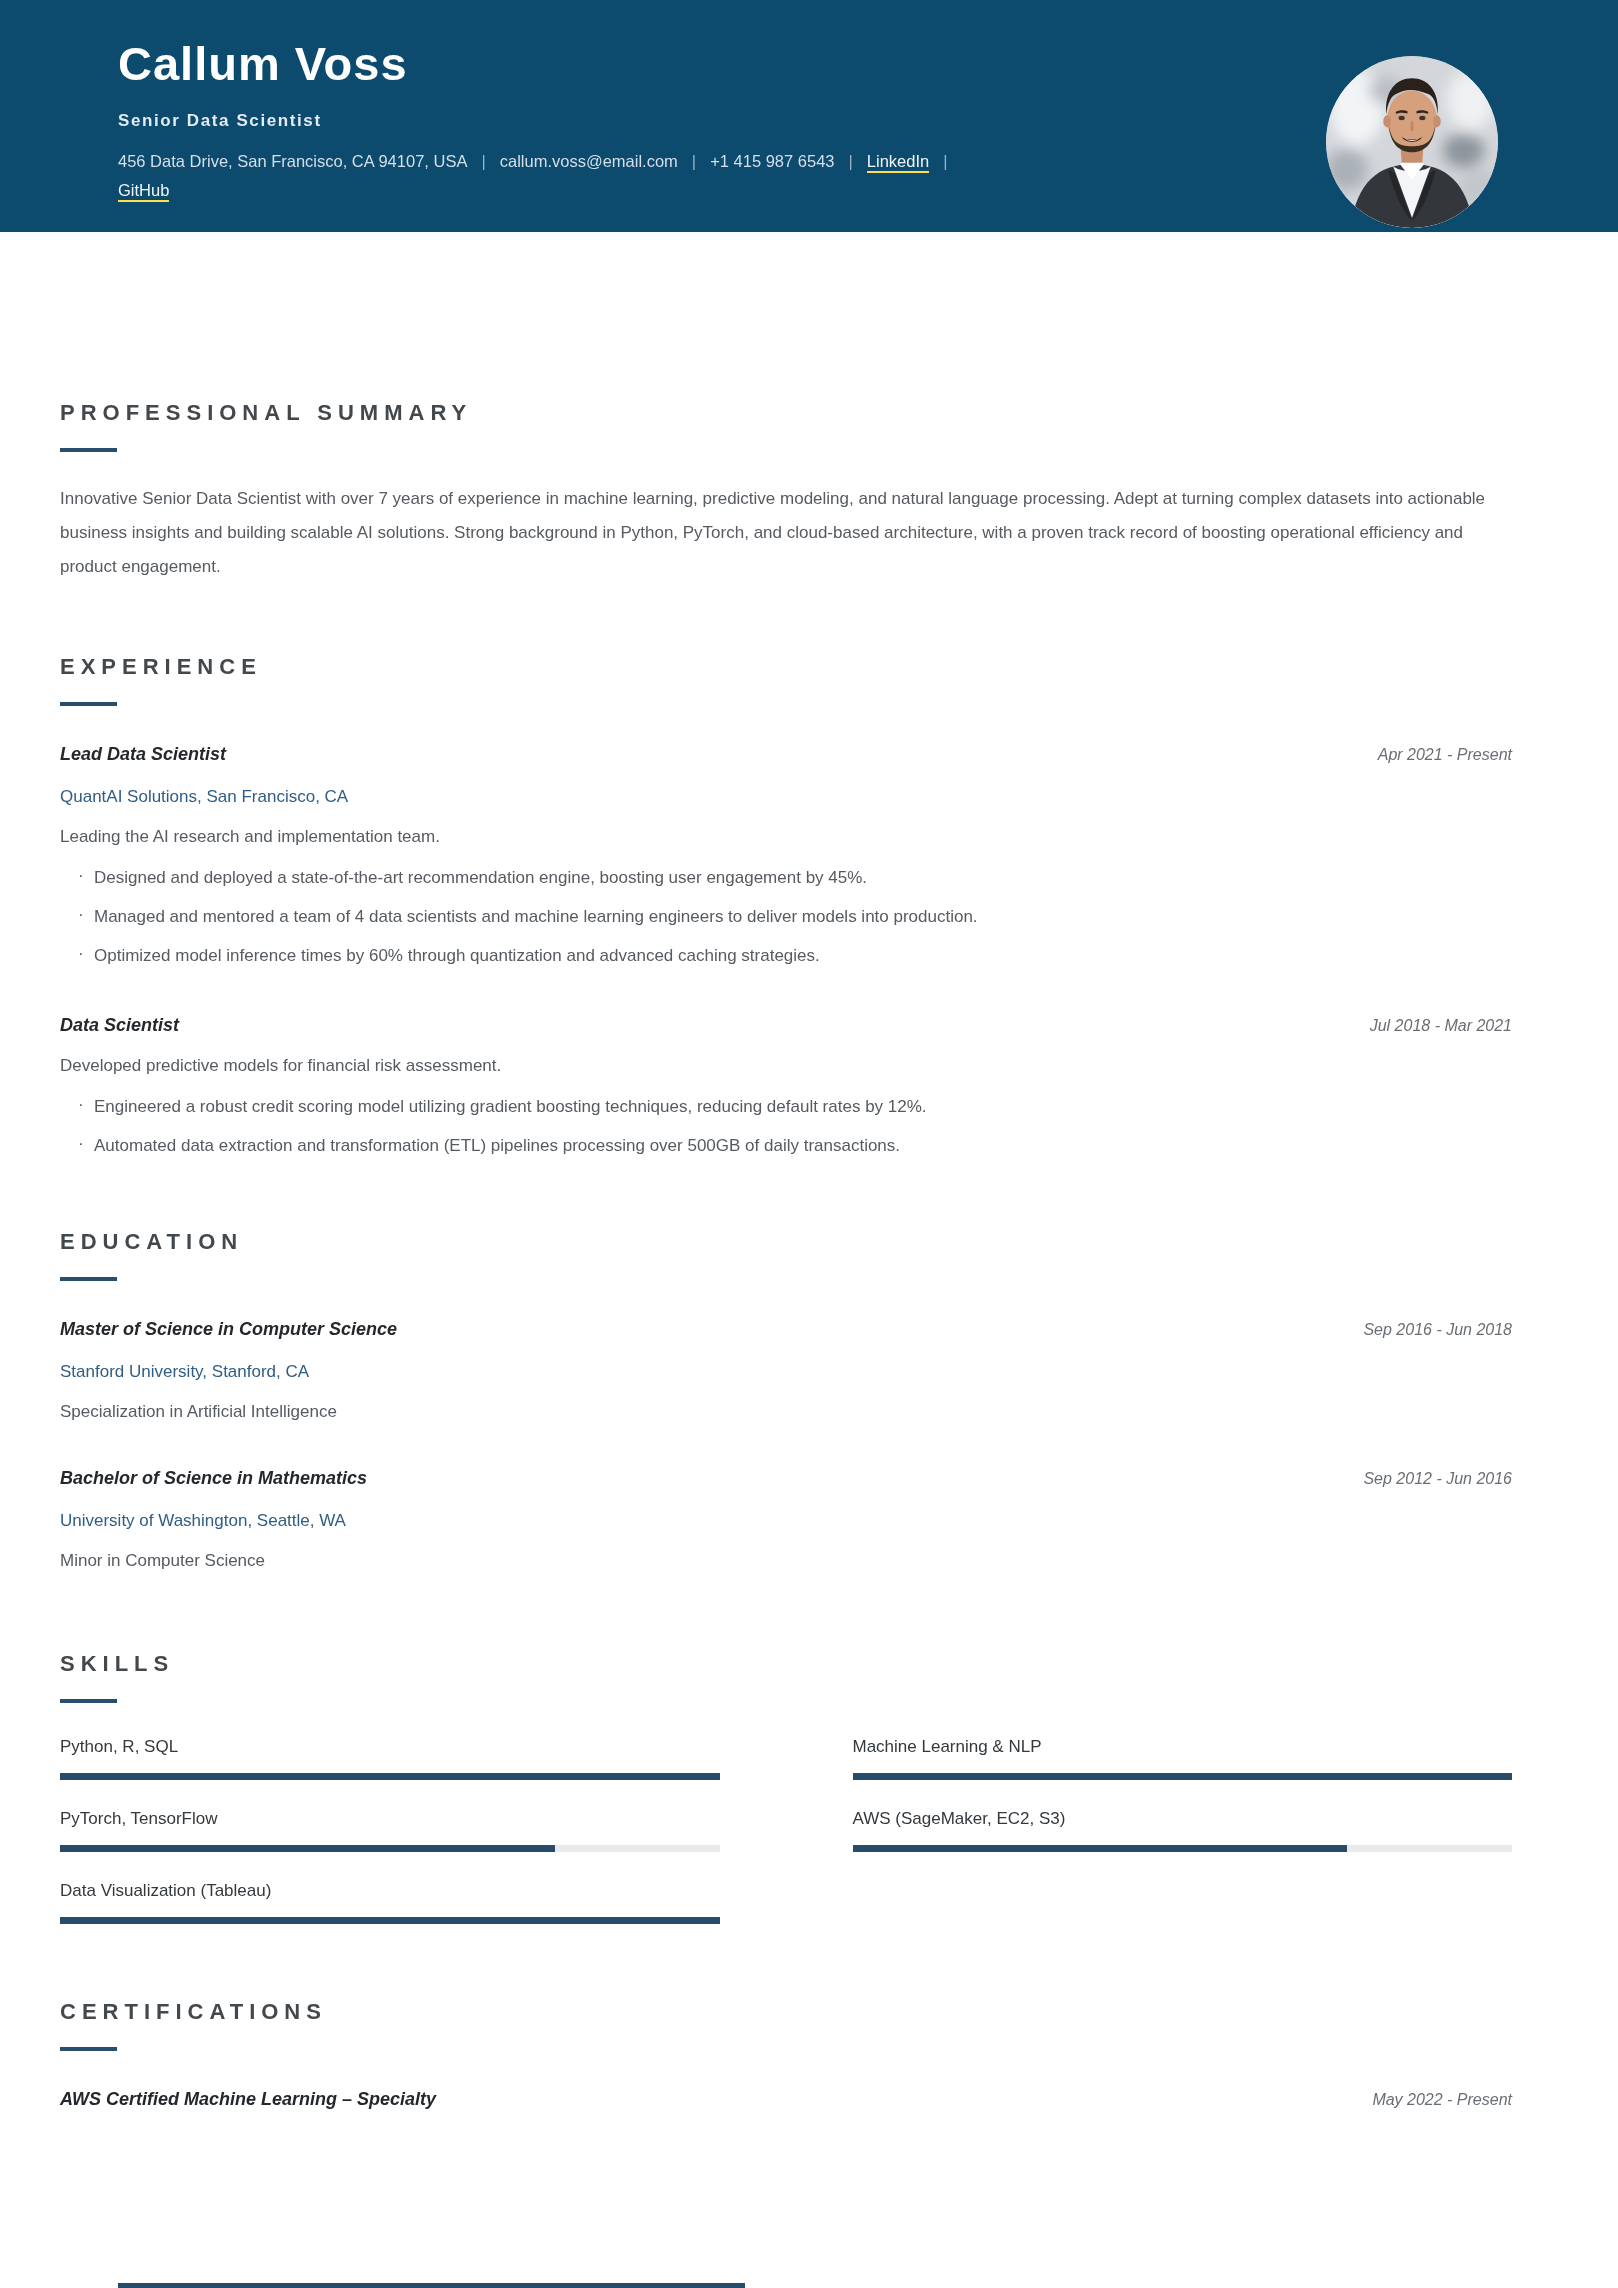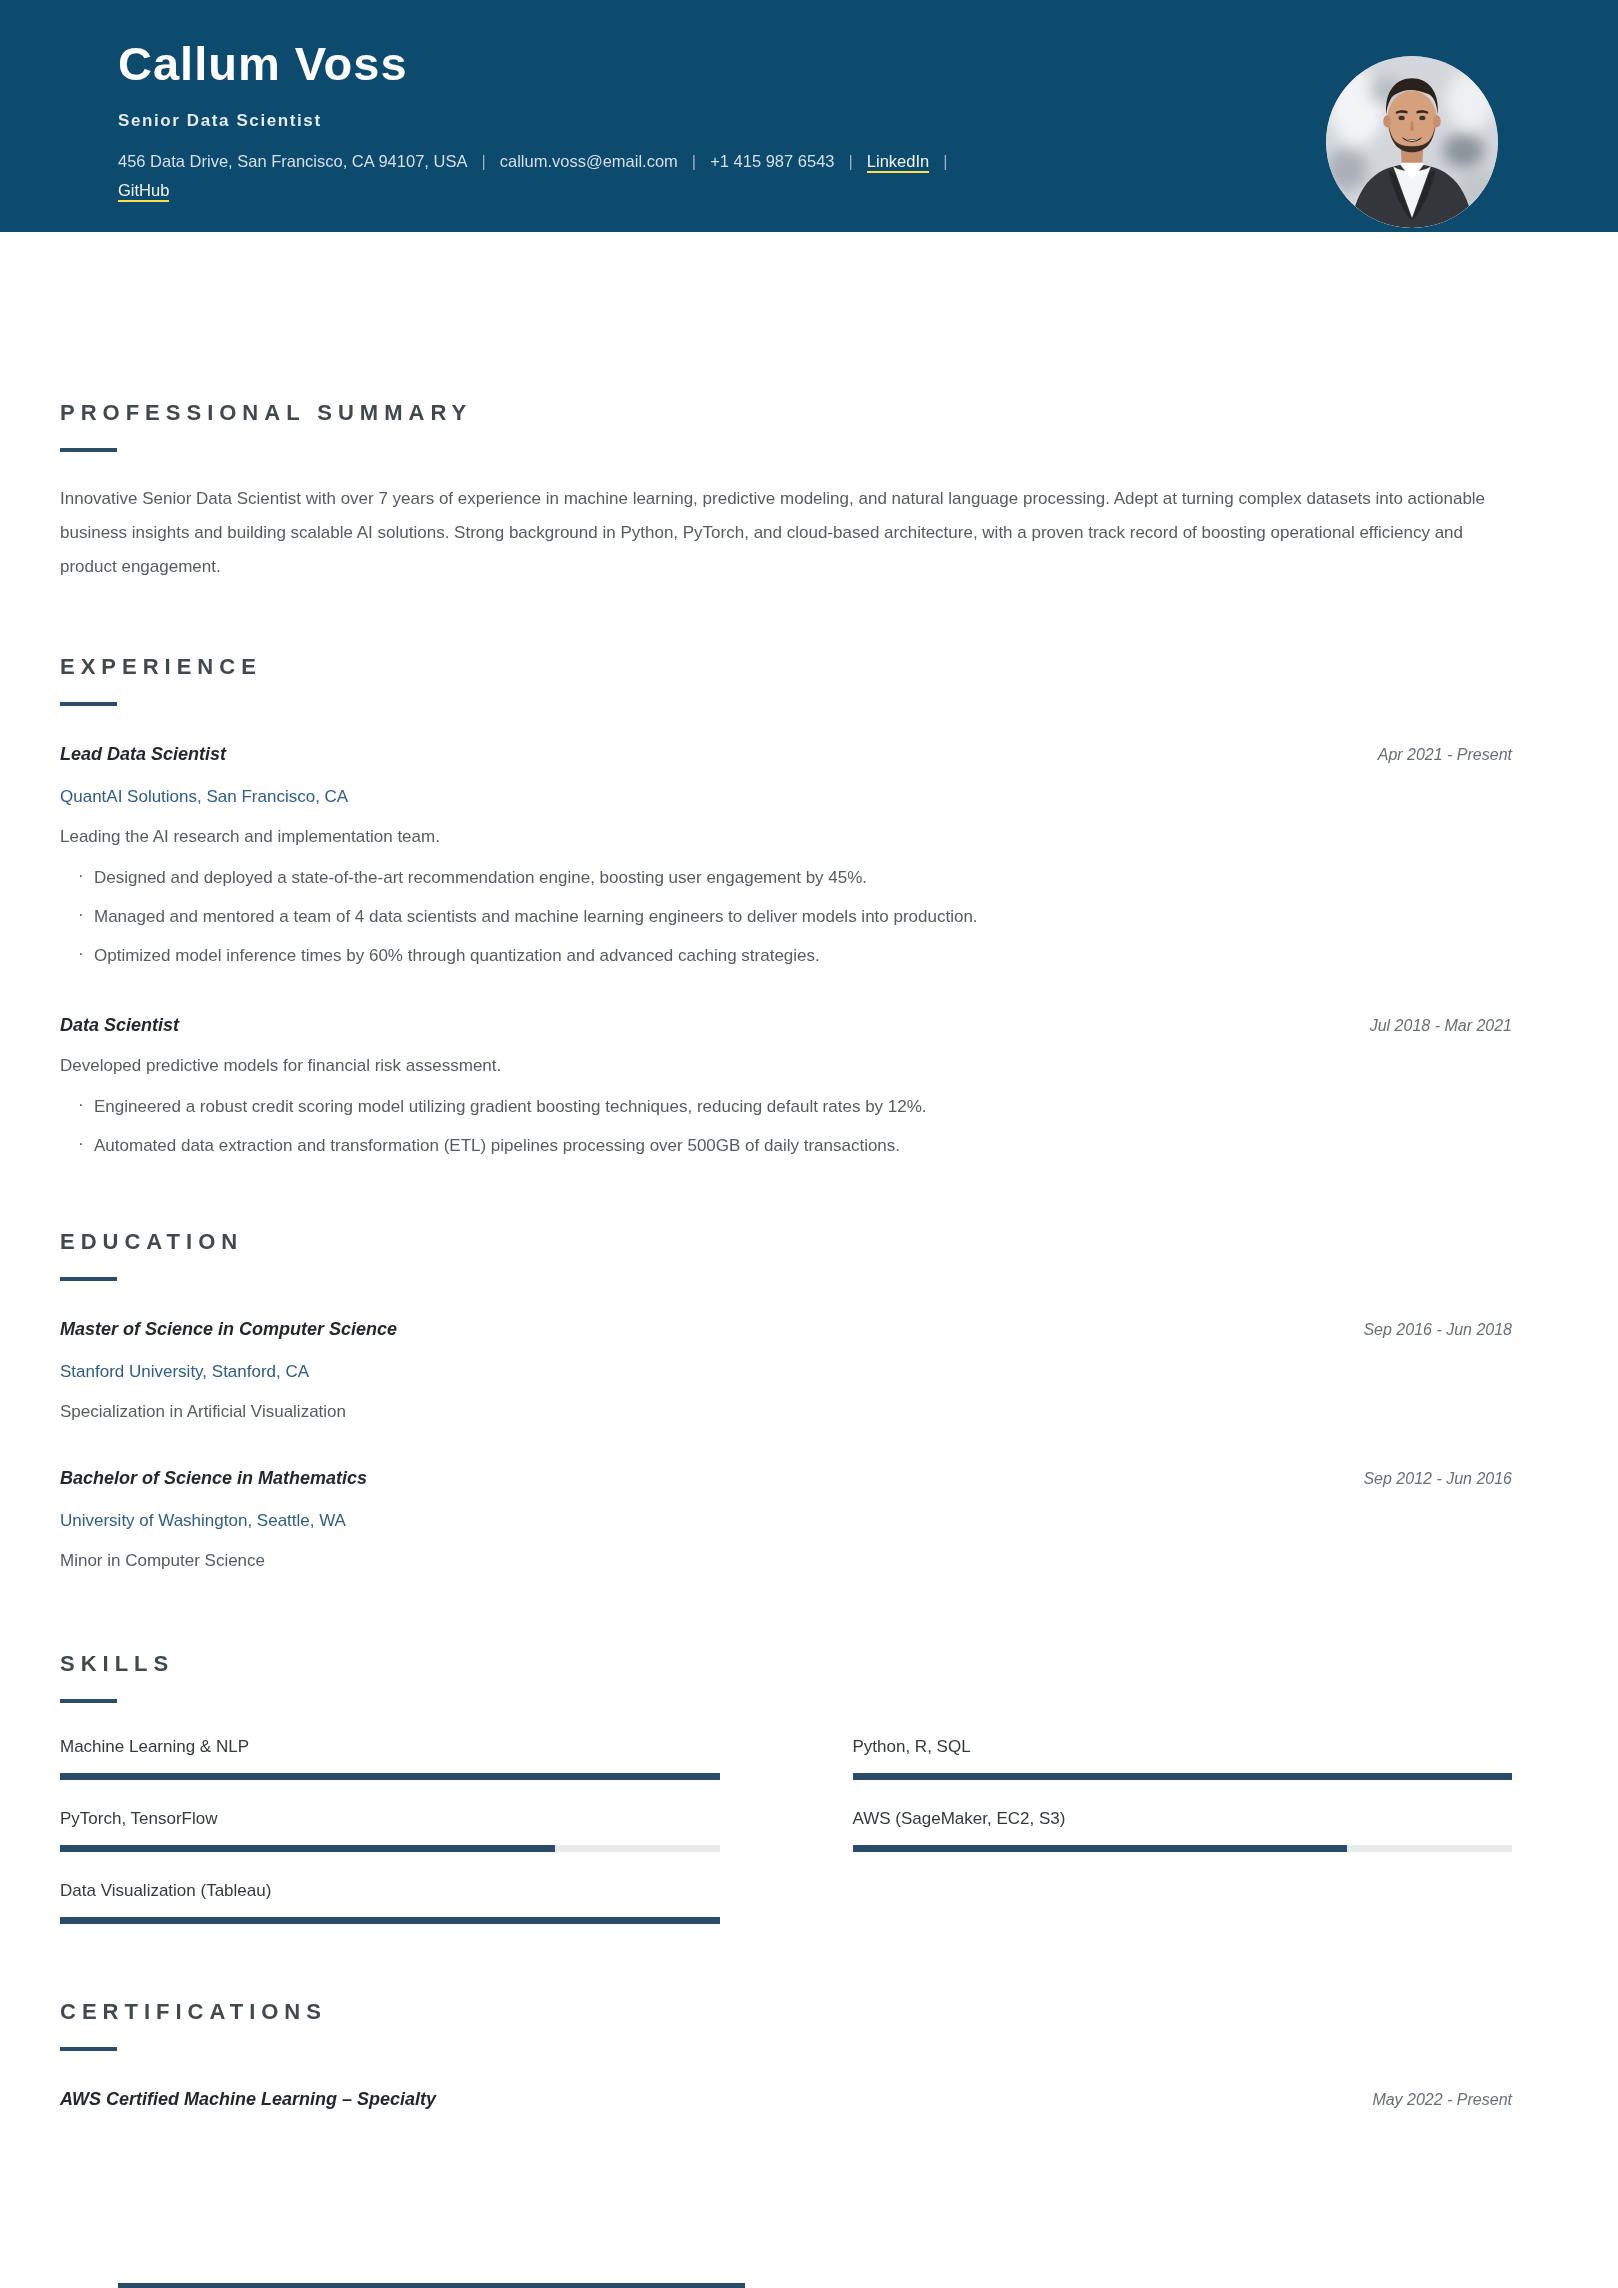--- a/index.html
+++ b/index.html
@@ -168,45 +168,45 @@
   <div class="section sec-education">
     <h2 class="sec-head">EDUCATION</h2>
     <div class="rule"></div>
 
     <div class="entry">
       <div class="entry-row">
         <span class="entry-title">Master of Science in Computer Science</span>
         <span class="entry-date">Sep 2016 - Jun 2018</span>
       </div>
       <div class="entry-org">Stanford University, Stanford, CA</div>
-      <div class="entry-desc">Specialization in Artificial Visualization</div>
+      <div class="entry-desc">Specialization in Artificial Intelligence</div>
     </div>
 
     <div class="entry">
       <div class="entry-row">
         <span class="entry-title">Bachelor of Science in Mathematics</span>
         <span class="entry-date">Sep 2012 - Jun 2016</span>
       </div>
       <div class="entry-org">University of Washington, Seattle, WA</div>
       <div class="entry-desc">Minor in Computer Science</div>
     </div>
   </div>
 
   <div class="section sec-skills">
     <h2 class="sec-head">SKILLS</h2>
     <div class="rule"></div>
     <div class="skills-grid">
       <div class="skill">
+        <div class="skill-label">Python, R, SQL</div>
+        <div class="skill-track">
+            <div class="skill-fill" style="width: 100%;"></div>
+          </div>
+      </div>
+      <div class="skill">
         <div class="skill-label">Machine Learning &amp; NLP</div>
-        <div class="skill-track">
-            <div class="skill-fill" style="width: 100%;"></div>
-          </div>
-      </div>
-      <div class="skill">
-        <div class="skill-label">Python, R, SQL</div>
         <div class="skill-track">
             <div class="skill-fill" style="width: 100%;"></div>
           </div>
       </div>
       <div class="skill">
         <div class="skill-label">PyTorch, TensorFlow</div>
         <div class="skill-track">
             <div class="skill-fill" style="width: 75%;"></div>
           </div>
       </div>

